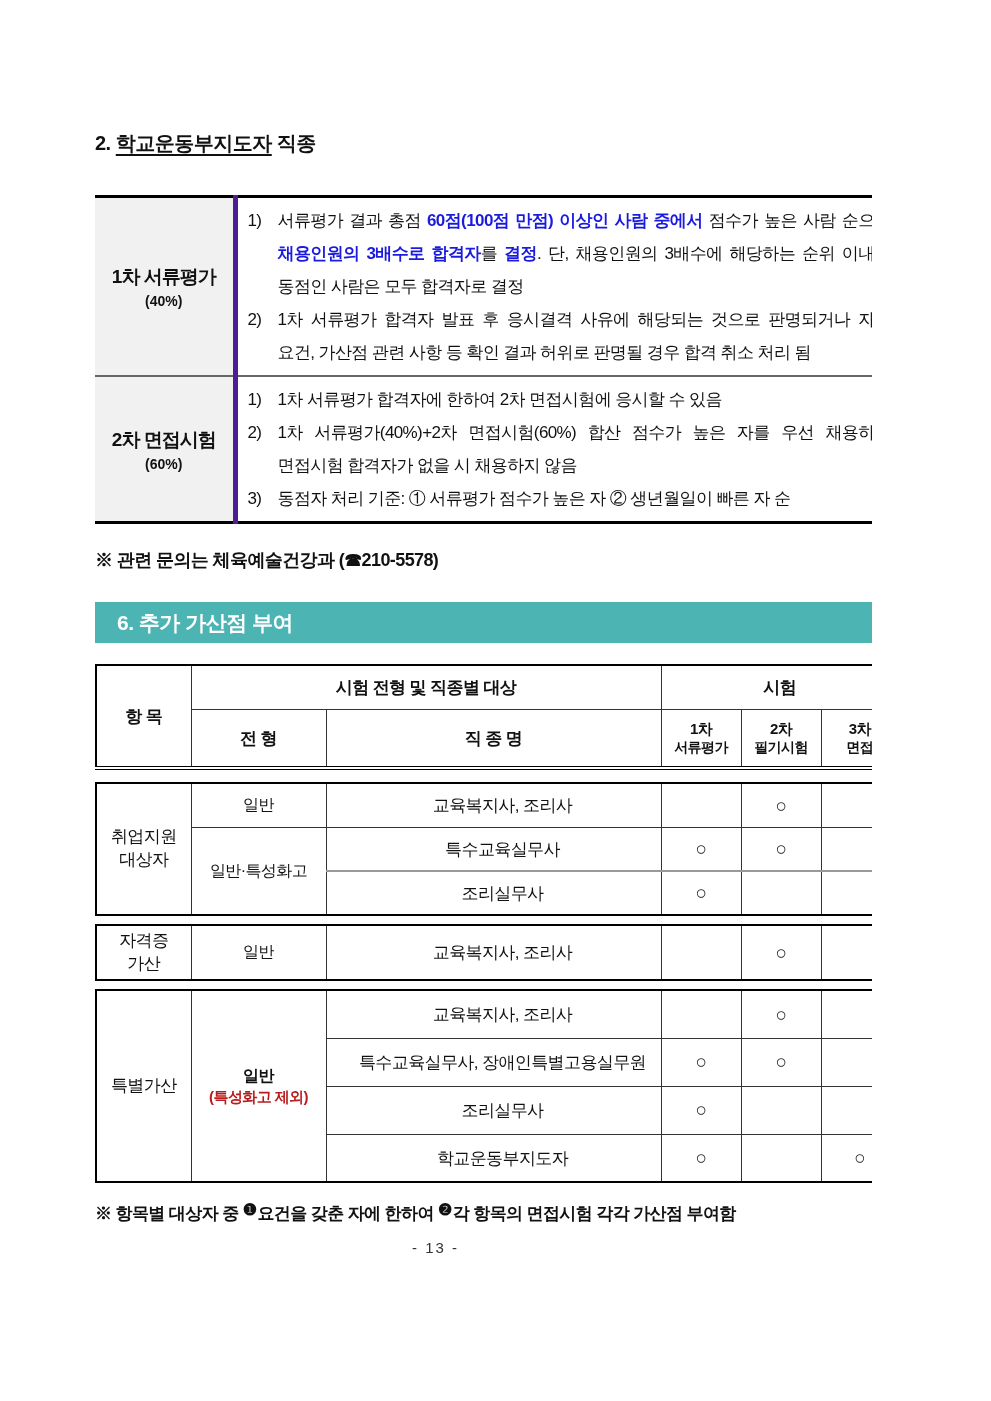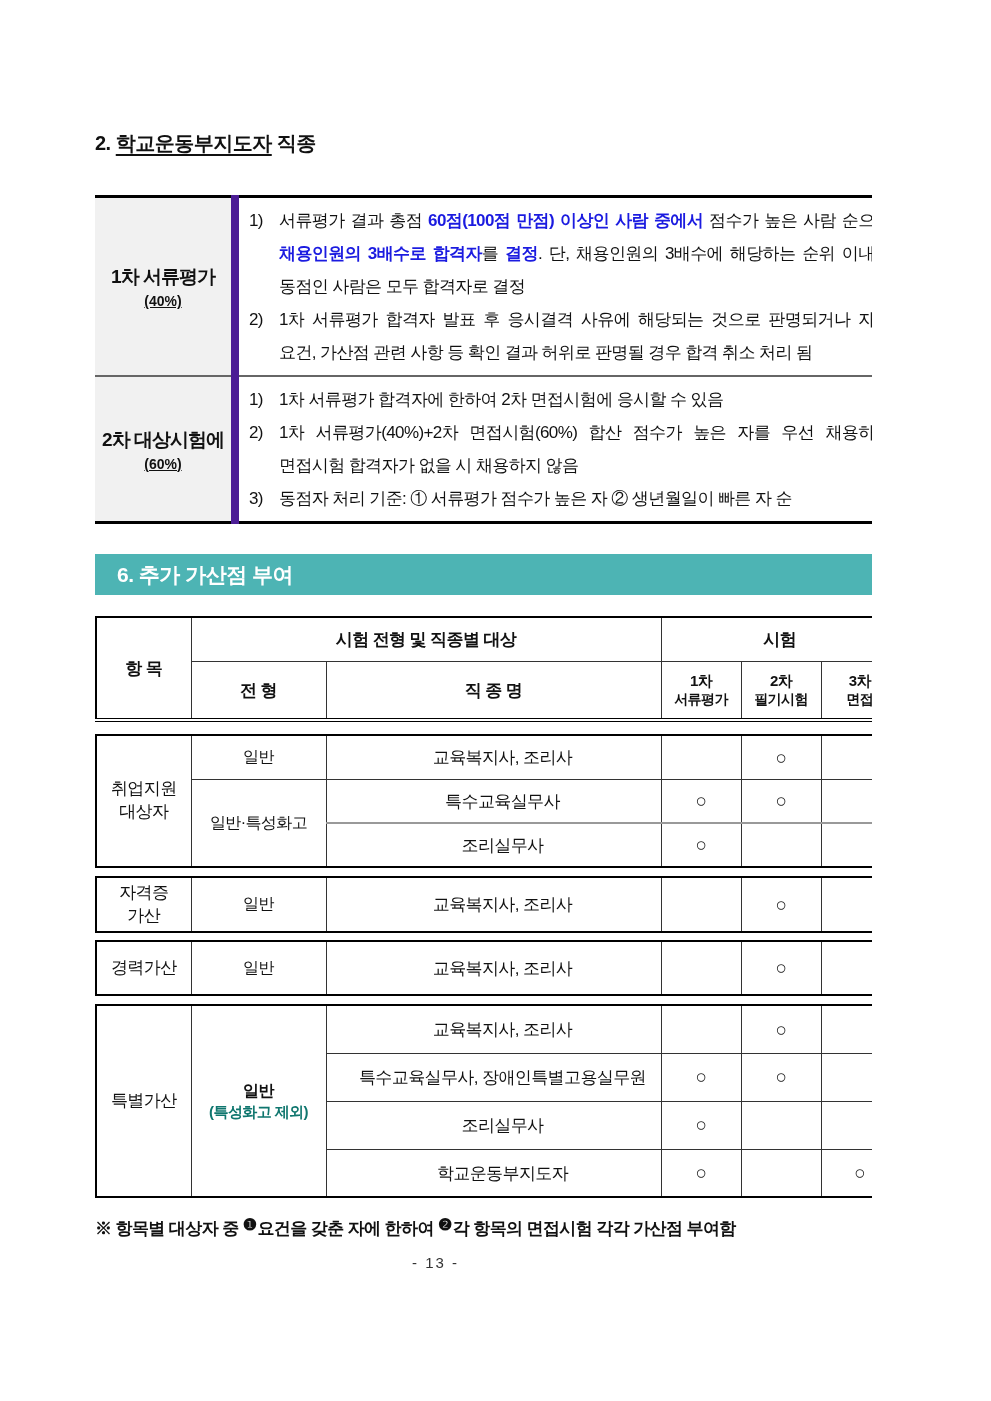--- a/index.html
+++ b/index.html
@@ -16,24 +16,24 @@
   .doc-title .u { text-decoration:underline; text-underline-offset:4px; }
 
   
   table.t1 {
     width:800px; border-collapse:collapse; margin-top:38px;
     border-top:3px solid #000; border-bottom:3px solid #000;
   }
   .t1 td { vertical-align:middle; }
   .t1 tr + tr td { border-top:2px solid #666; }
   .t1-label {
-    width:140px; background:#f1f1f1; border-right:8px solid #4c1d95; text-align:center;
+    width:140px; background:#f1f1f1; border-right:5px solid #4c1d95; text-align:center;
   }
   .lbl-main { font-size:19px; font-weight:bold; letter-spacing:-1px; }
-  .lbl-sub  { font-size:14px; font-weight:bold; margin-top:3px;text-decoration:underline; }
+  .lbl-sub  { font-size:14px; font-weight:bold; margin-top:3px; }
   .t1-content { padding:6px 4px 6px 10px; }
   .li { display:flex; font-size:17px; line-height:33px; letter-spacing:-0.6px; }
   .li .num { width:30px; flex:none; }
   .li .txt { flex:1; text-align:justify; word-break:keep-all; }
   .blue { color:#1b1be0; font-weight:bold; }
 
   
   .contact-note { margin-top:24px; font-size:18px; font-weight:bold; letter-spacing:-0.6px; }
   .banner {
     margin-top:30px; width:800px; height:41px; background:#4db4b4;
@@ -56,21 +56,21 @@
 
   table.t2.group { border:2px solid #000; }
   .g0 { margin-top:12px; } .g0 td { height:44px; }
   .g1 { margin-top:8px;border-radius:8px; }  .g1 td { height:55px; }
   .g2 { margin-top:7px; }  .g2 td { height:54px; }
   .g3 { margin-top:8px; }  .g3 td { height:48px; }
   .c-item { font-size:17px; line-height:1.35; }
   .c-type { font-size:15px; }
   .c-type .main { font-size:16px; }
   .c-type .main.bold { font-weight:bold; }
-  .blue-sub { color:#0f766e; font-weight:bold; font-size:15px; line-height:1.3; }
+  .blue-sub { color:#b91c1c; font-weight:bold; font-size:15px; line-height:1.3; }
   .c-job { text-align:left; padding-left:18px; font-size:17px; }
   .c-mark { font-size:19px; color:#222; }
   tr.thick-top td { border-top:2px solid #999; }
 
   
   .footnote { margin-top:19px; font-size:17px; font-weight:bold; letter-spacing:-0.6px; }
   .fn-marker { position:relative; top:-4px; font-size:16px; margin-right:1px; }
   .page-num { margin-top:14px; text-align:center; font-size:15px; color:#333; letter-spacing:2px; }
 </style>
 </head>
@@ -96,41 +96,42 @@
                 <span class="txt"><span>서류평가 결과 총점 </span><span class="blue">60점(100점 만점) 이상인 사람 중에서</span><span> 점수가 높은 사람 순으로 </span><span class="blue">채용인원의 3배수로 합격자</span><span>를 </span><span class="blue">결정</span><span>. 단, 채용인원의 3배수에 해당하는 순위 이내의 동점인 사람은 모두 합격자로 결정</span></span>
               </div>
               <div class="li">
                 <span class="num">2)</span>
                 <span class="txt"><span>1차 서류평가 합격자 발표 후 응시결격 사유에 해당되는 것으로 판명되거나 자격 요건, 가산점 관련 사항 등 확인 결과 허위로 판명될 경우 합격 취소 처리 됨</span></span>
               </div>
             </td>
           </tr>
           <tr>
             <td class="t1-label">
-              <div class="lbl-main">2차 대상시험에</div>
+              <div class="lbl-main">2차 면접시험</div>
               <div class="lbl-sub">(60%)</div>
             </td>
             <td class="t1-content">
               <div class="li">
                 <span class="num">1)</span>
                 <span class="txt"><span>1차 서류평가 합격자에 한하여 2차 면접시험에 응시할 수 있음</span></span>
               </div>
               <div class="li">
                 <span class="num">2)</span>
                 <span class="txt"><span>1차 서류평가(40%)+2차 면접시험(60%) 합산 점수가 높은 자를 우선 채용하되 면접시험 합격자가 없을 시 채용하지 않음</span></span>
               </div>
               <div class="li">
                 <span class="num">3)</span>
                 <span class="txt"><span>동점자 처리 기준: ① 서류평가 점수가 높은 자 ② 생년월일이 빠른 자 순</span></span>
               </div>
             </td>
           </tr>
         </tbody>
     </table>
 
+    <div class="contact-note">※ 관련 문의는 체육예술건강과 (☎210-5578)</div>
 
     <div class="banner">6. 추가 가산점 부여</div>
 
 
     <table class="t2 head">
       <colgroup>
         <col style="width:95px">
           <col style="width:135px">
           <col style="width:335px">
         <col style="width:80px">
@@ -215,42 +216,20 @@
               <td class="c-type" rowspan="1">
                 <div class="main">일반</div>
               </td>
               <td class="c-job">교육복지사, 조리사</td>
               <td class="c-mark"></td>
               <td class="c-mark">○</td>
               <td class="c-mark"></td>
             </tr>
           </tbody>
         </table>
-        <table class="t2 group g2">
-          <colgroup>
-            <col style="width: 95px;">
-            <col style="width: 135px;">
-            <col style="width: 335px;">
-            <col style="width: 80px;">
-            <col style="width: 80px;">
-            <col style="width: 78px;">
-          </colgroup>
-          <tbody>
-            <tr>
-              <td class="c-item" rowspan="1">경력가산</td>
-              <td class="c-type" rowspan="1">
-                <div class="main">일반</div>
-              </td>
-              <td class="c-job">교육복지사, 조리사</td>
-              <td class="c-mark"></td>
-              <td class="c-mark">○</td>
-              <td class="c-mark"></td>
-            </tr>
-          </tbody>
-        </table>
         <table class="t2 group g3">
           <colgroup>
             <col style="width: 95px;">
             <col style="width: 135px;">
             <col style="width: 335px;">
             <col style="width: 80px;">
             <col style="width: 80px;">
             <col style="width: 78px;">
           </colgroup>
           <tbody>

